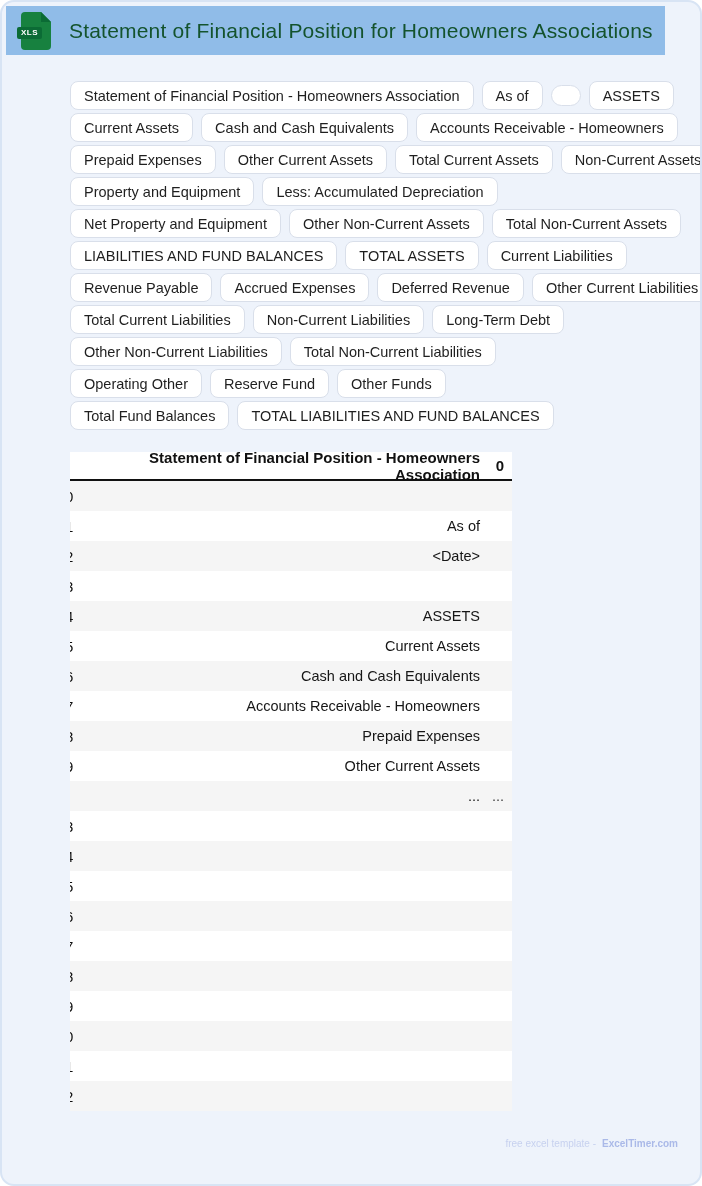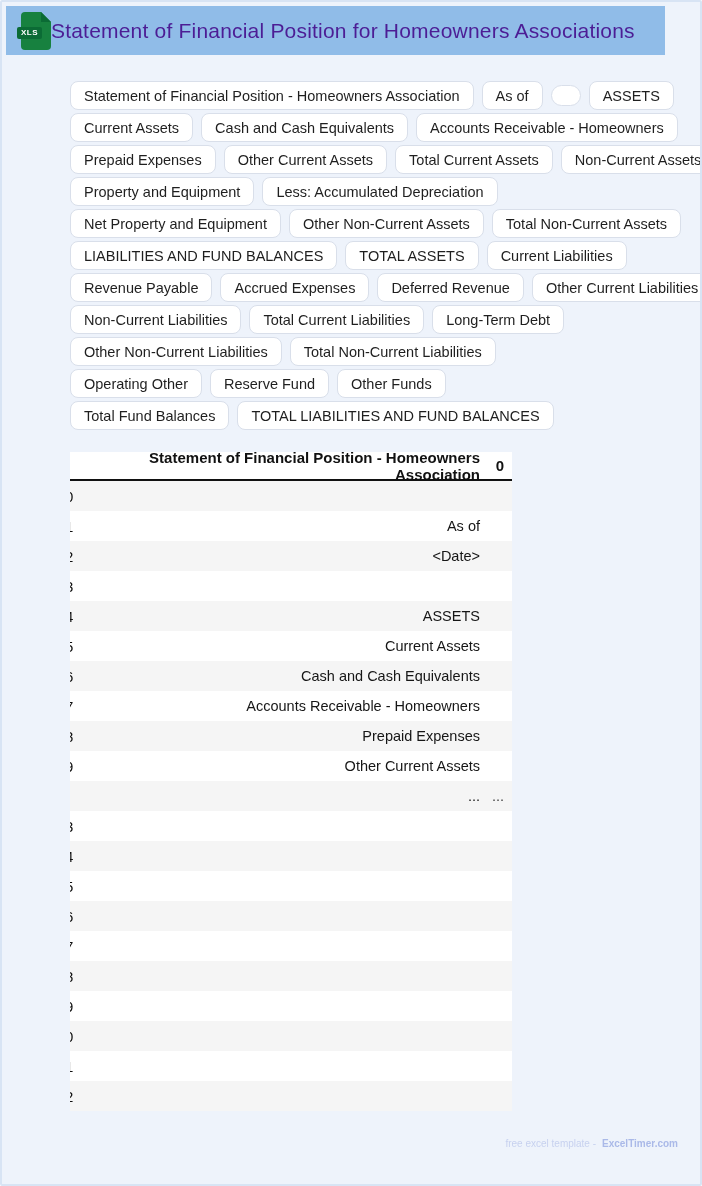--- a/index.html
+++ b/index.html
@@ -14,21 +14,21 @@
     --footer-text:#c7d1ef;
     --footer-brand:#aab9e8;
   }
   *{margin:0;padding:0;box-sizing:border-box;}
   html,body{width:702px;height:1186px;background:#ffffff;}
   body{font-family:"Liberation Sans",sans-serif;}
   .page{
     position:relative;width:702px;height:1186px;
     background:var(--page-bg);
     border:2px solid var(--page-border);
-    border-radius:2px;
+    border-radius:14px;
     overflow:hidden;
   }
   
   .appbar{
     position:absolute;left:4px;top:4px;width:659px;height:49px;
     background:var(--appbar-bg);
     display:flex;align-items:center;
   }
   .xls-icon{
     position:relative;width:30px;height:38px;margin-left:15px;flex:none;
@@ -44,21 +44,21 @@
     border-bottom:10px solid var(--icon-green-dark);
     border-right:10px solid transparent;
   }
   .xls-band{
     position:absolute;left:-4px;top:15px;
     background:var(--icon-green-dark);color:#fff;
     font-size:8px;font-weight:bold;letter-spacing:.5px;
     padding:2px 4px;border-radius:2px;line-height:1;
   }
   .appbar h1{
-    color:#4c1d95;font-size:21px;font-weight:500;
+    color:#14532d;font-size:21px;font-weight:500;margin-left:18px;
     letter-spacing:.2px;white-space:nowrap;
   }
   
   .chips{
     position:absolute;left:68px;top:79px;
     display:flex;flex-direction:column;gap:3px;
   }
   .chip-row{display:flex;gap:8px;align-items:center;}
   .chip{
     height:29px;display:flex;align-items:center;
@@ -142,22 +142,22 @@
         <div class="chip">TOTAL ASSETS</div>
         <div class="chip">Current Liabilities</div>
       </div>
       <div class="chip-row">
         <div class="chip">Revenue Payable</div>
         <div class="chip">Accrued Expenses</div>
         <div class="chip">Deferred Revenue</div>
         <div class="chip">Other Current Liabilities</div>
       </div>
       <div class="chip-row">
+        <div class="chip">Total Current Liabilities</div>
         <div class="chip">Non-Current Liabilities</div>
-        <div class="chip">Total Current Liabilities</div>
         <div class="chip">Long-Term Debt</div>
       </div>
       <div class="chip-row">
         <div class="chip">Other Non-Current Liabilities</div>
         <div class="chip">Total Non-Current Liabilities</div>
       </div>
       <div class="chip-row">
         <div class="chip">Operating Other</div>
         <div class="chip">Reserve Fund</div>
         <div class="chip">Other Funds</div>

